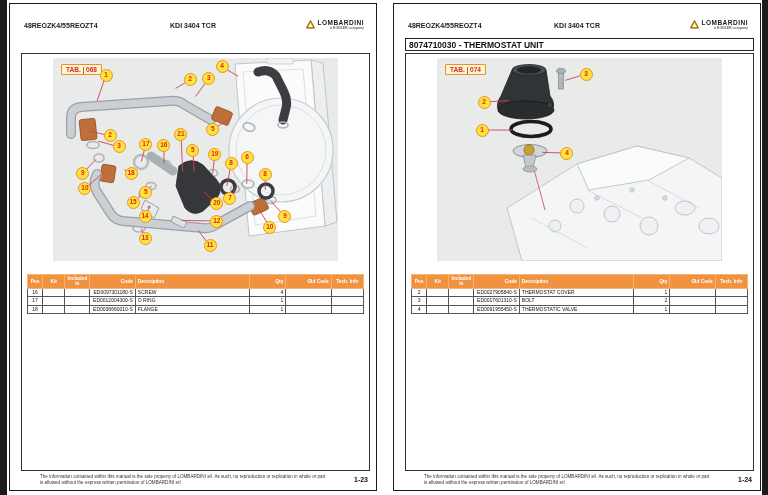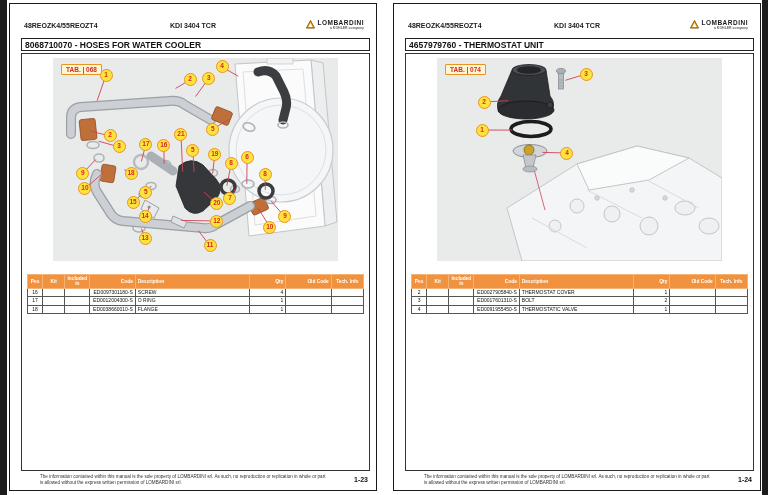--- a/index.html
+++ b/index.html
@@ -56,21 +56,20 @@
             <polygon points="5,0.5 9.5,9 0.5,9" fill="#f0a500" stroke="#7a5200" stroke-width="1"></polygon>
             <polygon points="5,3.4 7.4,7.8 2.6,7.8" fill="#ffffff"></polygon>
           </svg>
         <span class="brand-wrap">
           <span class="brand">LOMBARDINI</span>
           <span class="brand-sub">a KOHLER company</span>
         </span>
       </span>
     </header>
 
-    <div class="title-box">8068710070 - HOSES FOR WATER COOLER</div>
 
     <div class="content-box">
       <div class="diagram" id="diag0">
         <svg class="art" width="285" height="203" viewBox="0 0 285 203">
 
           <g>
             <polygon points="258,2 270,5 284,164 272,168" fill="#eceeef" stroke="#c2c6ca" stroke-width="1"></polygon>
             <polygon points="182,6 258,2 272,168 196,178" fill="#fbfbfc" stroke="#c2c6ca" stroke-width="1"></polygon>
             <polygon points="190,14 250,11 263,158 202,167" fill="none" stroke="#dcdfe2" stroke-width="1"></polygon>
             <circle cx="228" cy="92" r="52" fill="#f5f6f7" stroke="#c8ccd0" stroke-width="1.2"></circle>
@@ -261,21 +260,21 @@
             <polygon points="5,0.5 9.5,9 0.5,9" fill="#f0a500" stroke="#7a5200" stroke-width="1"></polygon>
             <polygon points="5,3.4 7.4,7.8 2.6,7.8" fill="#ffffff"></polygon>
           </svg>
         <span class="brand-wrap">
           <span class="brand">LOMBARDINI</span>
           <span class="brand-sub">a KOHLER company</span>
         </span>
       </span>
     </header>
 
-    <div class="title-box">4657979760 - THERMOSTAT UNIT</div>
+    <div class="title-box">8074710030 - THERMOSTAT UNIT</div>
 
     <div class="content-box">
       <div class="diagram" id="diag1">
         <svg class="art" width="285" height="203" viewBox="0 0 285 203">
 
           <g fill="#f4f5f6" stroke="#c2c6ca" stroke-width="1">
             <polygon points="70,150 140,106 200,88 252,100 285,120 285,203 85,203"></polygon>
             <polygon points="140,106 200,88 252,100 212,122 152,132" fill="#fafbfb"></polygon>
             <circle cx="140" cy="148" r="7" fill="#eef0f1"></circle>
             <circle cx="175" cy="156" r="8" fill="#eef0f1"></circle>

